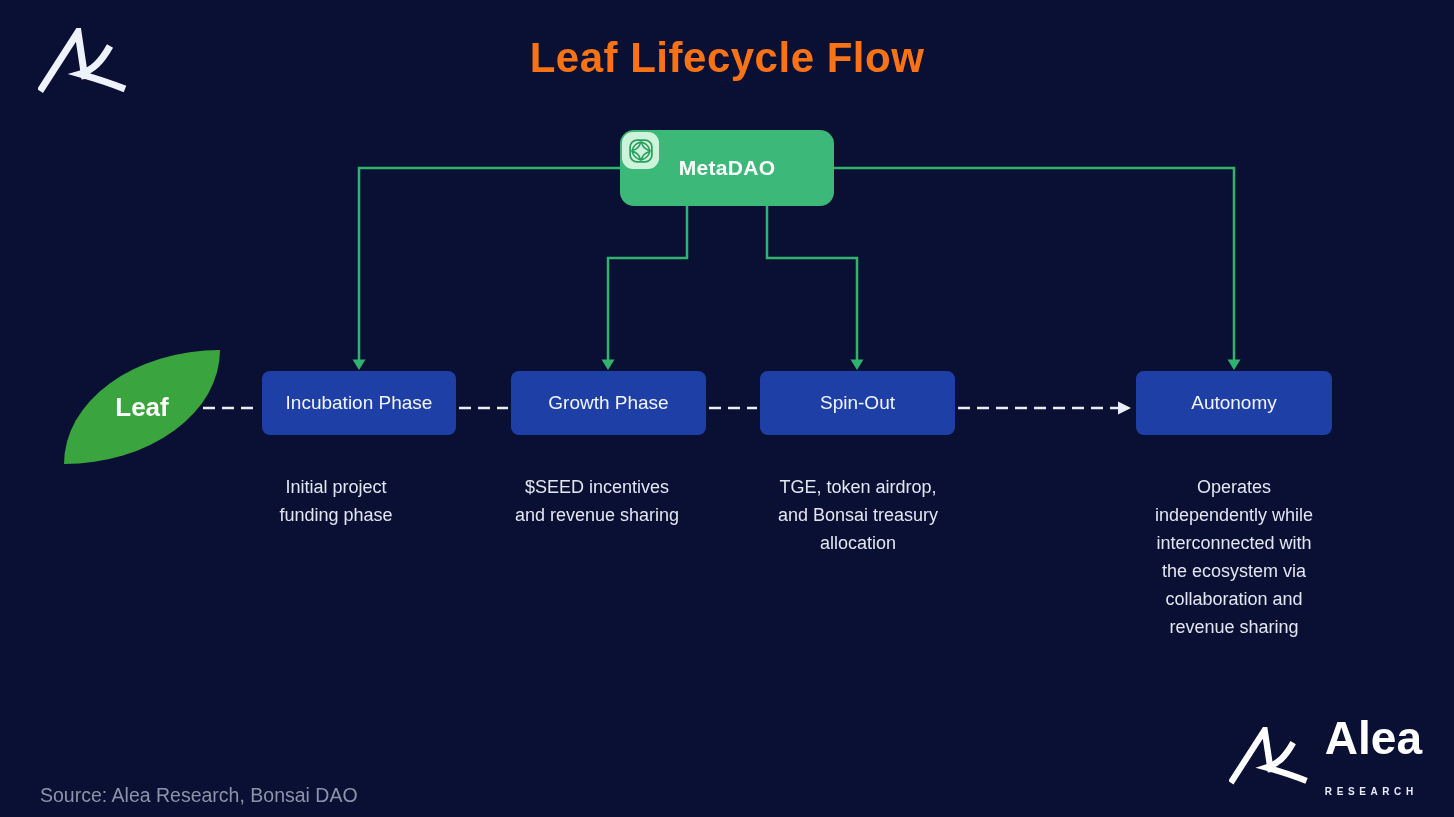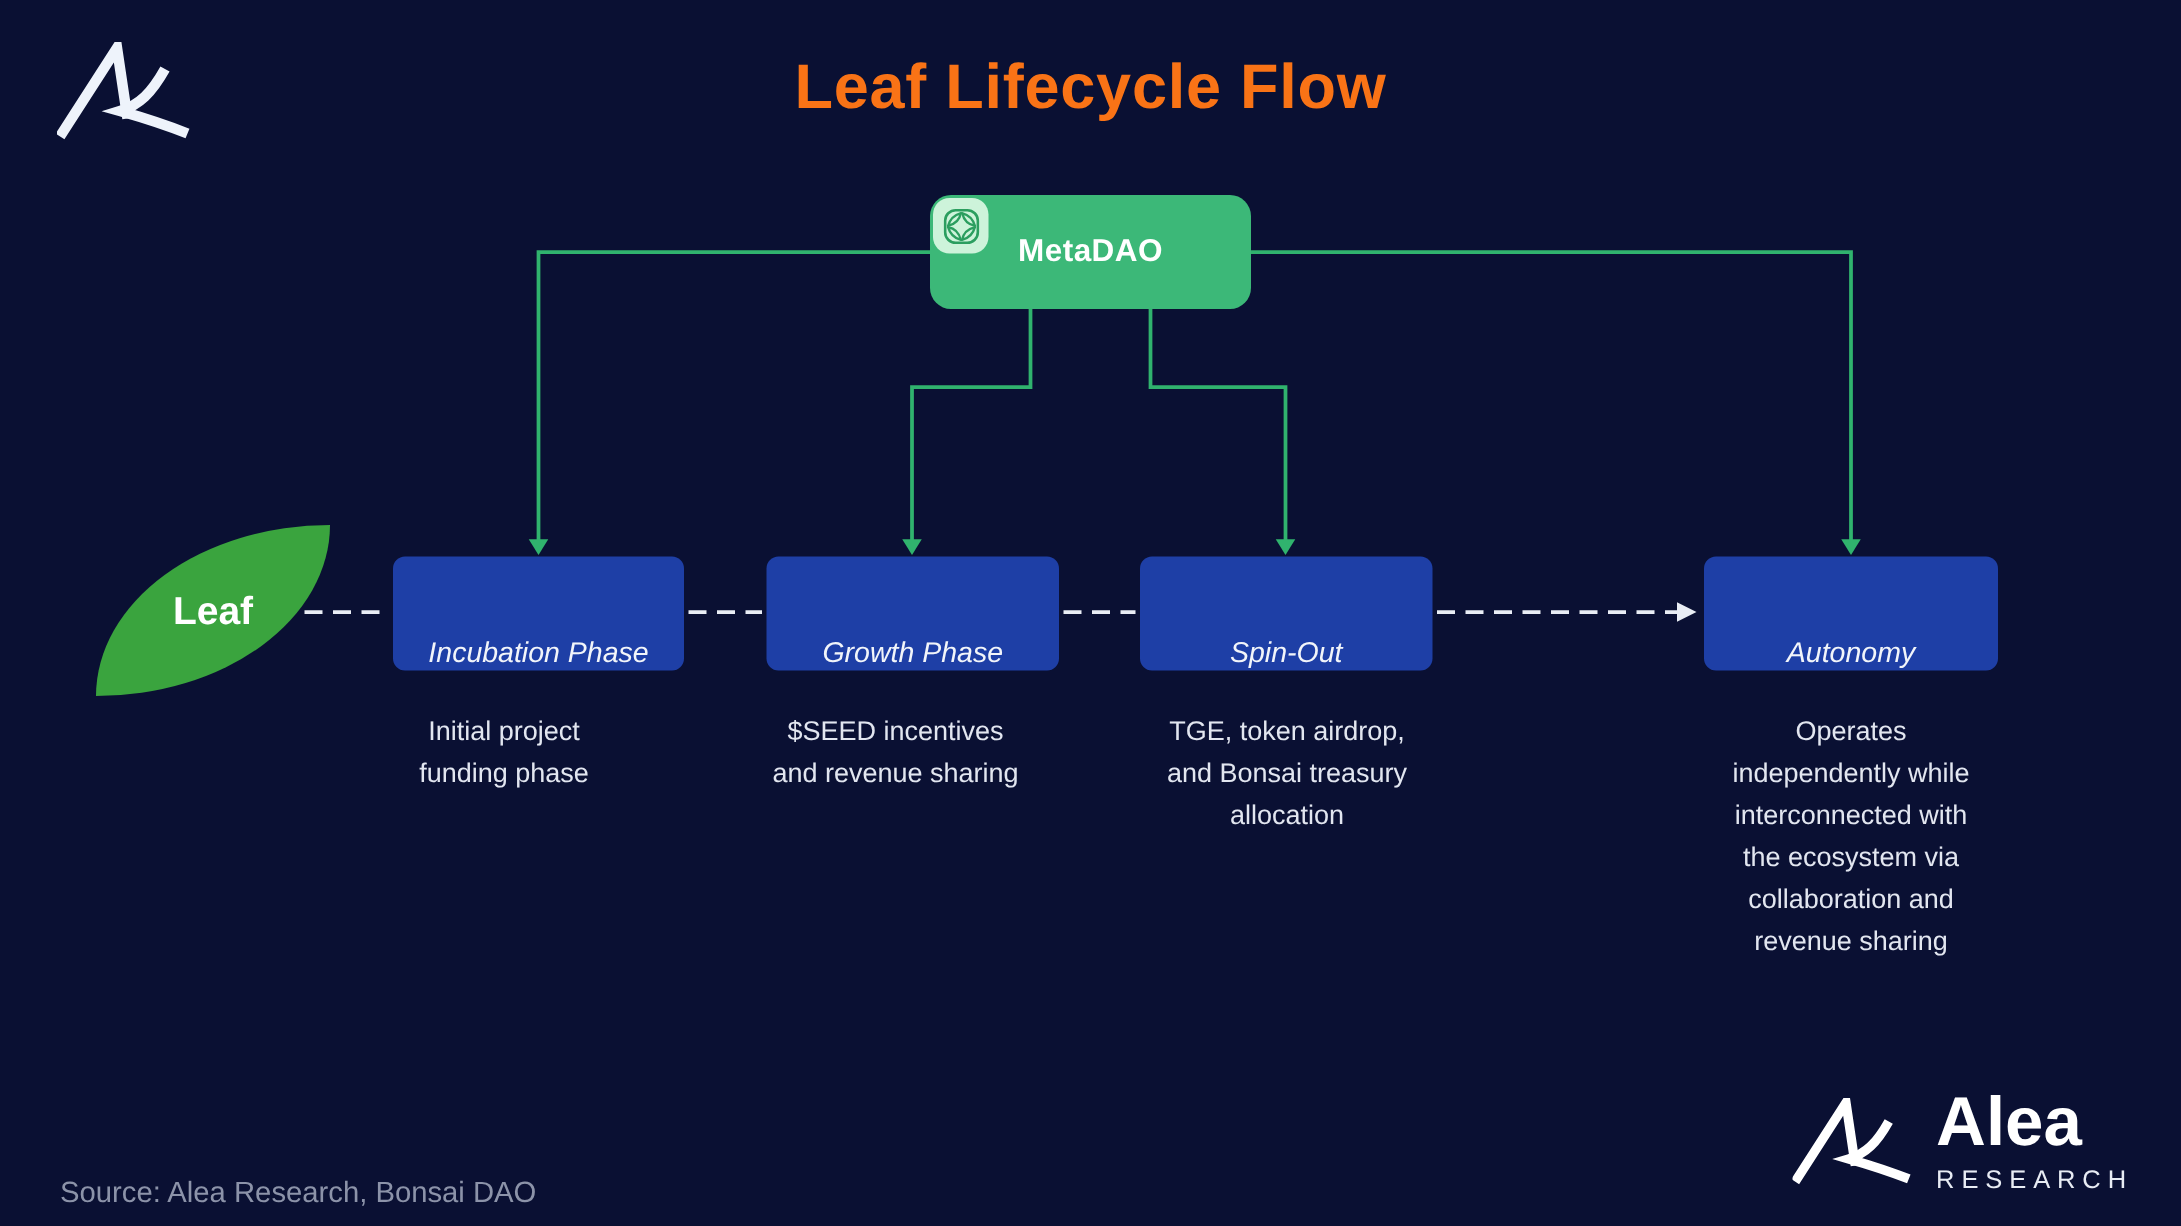--- a/index.html
+++ b/index.html
@@ -29,22 +29,22 @@
     display:flex;align-items:center;justify-content:center;
     font-size:21px;font-weight:700;color:#FFFFFF;letter-spacing:.3px;
   }
   .leaf-shape{
     position:absolute;left:64px;top:350px;width:156px;height:114px;
     background:#3AA43E;border-radius:100% 0 100% 0;
     display:flex;align-items:center;justify-content:center;
   }
   .leaf-label{font-size:26px;font-weight:700;color:#FFFFFF;}
   .stage-box{
-    position:absolute;top:371px;height:76px;background:#1E3FA6;border-radius:8px;
-    display:flex;align-items:flex-end;justify-content:center;font-style:italic;
+    position:absolute;top:371px;height:64px;background:#1E3FA6;border-radius:8px;
+    display:flex;align-items:center;justify-content:center;
   }
   .stage-box .stage-label{font-size:19px;font-weight:500;color:#F2F5FA;}
   .stage-box.s0{left:262px;width:194px;}
   .stage-box.s1{left:511px;width:195px;}
   .stage-box.s2{left:760px;width:195px;}
   .stage-box.s3{left:1136px;width:196px;}
   .stage-desc{
     position:absolute;top:473px;text-align:center;
     font-size:18px;line-height:28px;color:#E2E6F0;white-space:pre-line;
   }
@@ -56,21 +56,21 @@
     position:absolute;left:40px;top:784px;
     font-size:19.5px;color:#8C93A9;
   }
   .brand-bottom{
     position:absolute;right:32px;bottom:20px;
     display:flex;align-items:center;gap:14px;
   }
   .brand-bottom .mark{width:82px;height:58px;}
   .brand-text{display:flex;flex-direction:column;}
   .brand-name{font-size:46px;font-weight:600;line-height:1;color:#FFFFFF;}
-  .brand-sub{font-size:17px;font-weight:400;letter-spacing:4.6px;color:#E8ECF4;margin-top:7px;}
+  .brand-sub{font-size:10px;font-weight:700;letter-spacing:4.6px;color:#E8ECF4;margin-top:25px;}
 </style>
 </head>
 <body>
 
 <div class="canvas">
 
   <svg class="connectors" viewBox="0 0 1454 817" xmlns="http://www.w3.org/2000/svg">
 
     <g stroke="#30B36E" stroke-width="2.5" fill="none">
       <path d="M620 168 L359 168 L359 360"></path>

